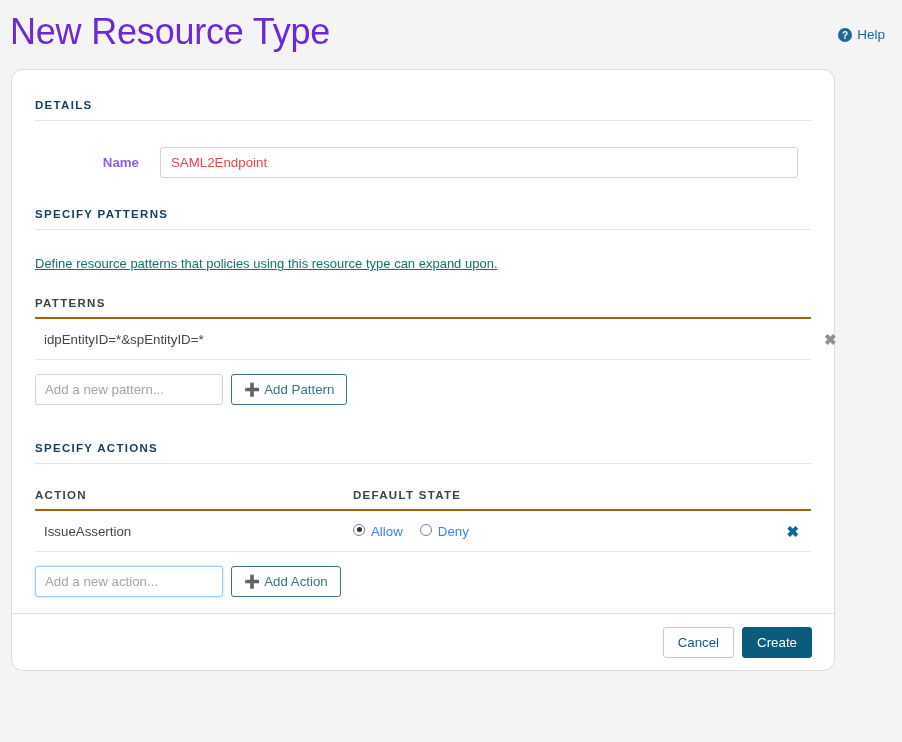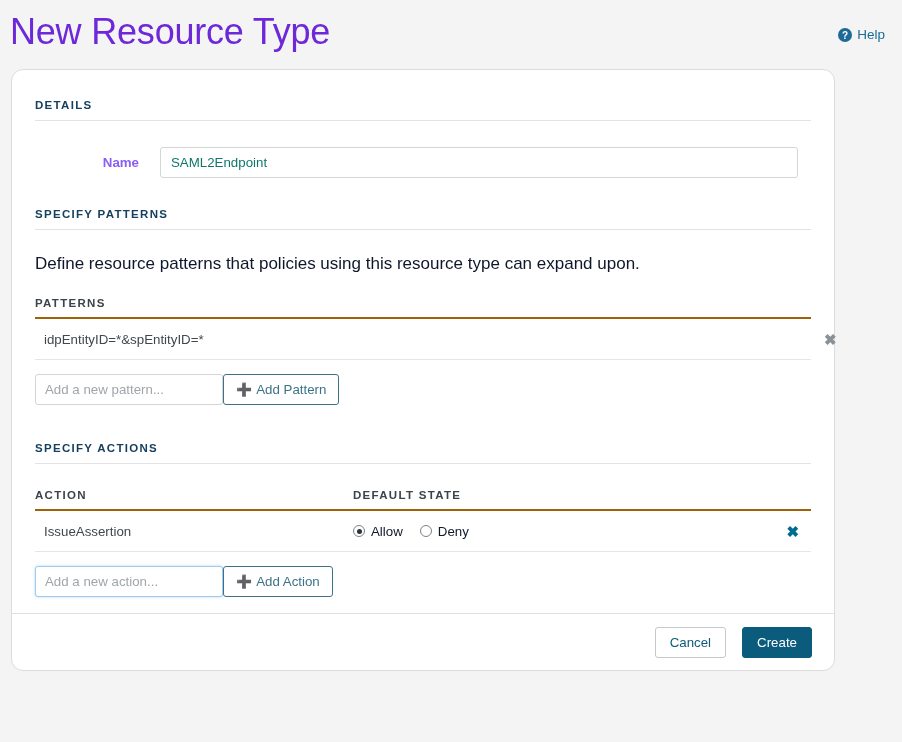--- a/index.html
+++ b/index.html
@@ -73,45 +73,46 @@
     font-weight: bold;
     letter-spacing: 1.3px;
     color: #17405e;
     padding-top: 30px;
     padding-bottom: 9px;
     border-bottom: 1px solid #e3e3e3;
   }
   .section-head.first { padding-top: 29px; }
 
   .section-desc {
-    font-size: 17px;
-    color: #0f172a;
+    font-size: 13px;
+    color: #0f766e;
     padding-top: 25px;
     line-height: 17px;
+    text-decoration: underline;
   }
 
   
   .name-row {
     display: flex;
     align-items: center;
     padding-top: 26px;
   }
   .name-label {
     width: 125px;
     text-align: right;
     padding-right: 21px;
     font-size: 13.3px;
     font-weight: bold;
     color: #8b5cf6;
     box-sizing: border-box;
   }
   .text-input {
     font-family: "Liberation Sans", sans-serif;
     font-size: 13.3px;
-    color: #0f766e;
+    color: #ef4444;
     border: 1px solid #d5d5d5;
     border-radius: 3px;
     background: #fff;
     box-sizing: border-box;
     outline: none;
   }
   .name-input {
     width: 638px;
     height: 31px;
     padding: 0 10px;
@@ -147,25 +148,24 @@
   .action-row .cell-name { width: 309px; }
 
   .radio-group {
     display: flex;
     align-items: center;
     gap: 17px;
     flex: 1 1 auto;
   }
   .radio-opt {
     display: flex;
-    align-items: center;
     gap: 6px;
     cursor: pointer;
     font-size: 13.3px;
-    color: #0f172a;
+    color: #3b82f6;
   }
   .radio {
     width: 12px;
     height: 12px;
     border-radius: 50%;
     border: 1px solid #7c8288;
     background: #fff;
     box-sizing: border-box;
     display: inline-block;
     position: relative;
@@ -189,20 +189,21 @@
     padding-right: 12px;
     user-select: none;
   }
   .row-delete.muted { color: #8a9196; }
   .row-delete.accent { color: #006b91; }
 
   
   .add-row {
     display: flex;
     align-items: center;
+    gap: 8px;
     padding-top: 14px;
     padding-bottom: 2px;
   }
   .add-input {
     width: 188px;
     height: 31px;
     padding: 0 9px;
     color: #8d9499;
   }
   .add-input.focused {
@@ -235,21 +236,21 @@
   .pattern-section-bottom { padding-bottom: 7px; }
   .action-section-bottom { padding-bottom: 16px; }
 
   
   .card-footer {
     border-top: 1px solid #e0e0e0;
     height: 56px;
     display: flex;
     align-items: center;
     justify-content: flex-end;
-    gap: 16px;
+    gap: 8px;
     padding-right: 22px;
   }
   .btn {
     height: 31px;
     min-width: 62px;
     padding: 0 14px;
     font-family: "Liberation Sans", sans-serif;
     font-size: 13.3px;
     border-radius: 3px;
     cursor: pointer;

